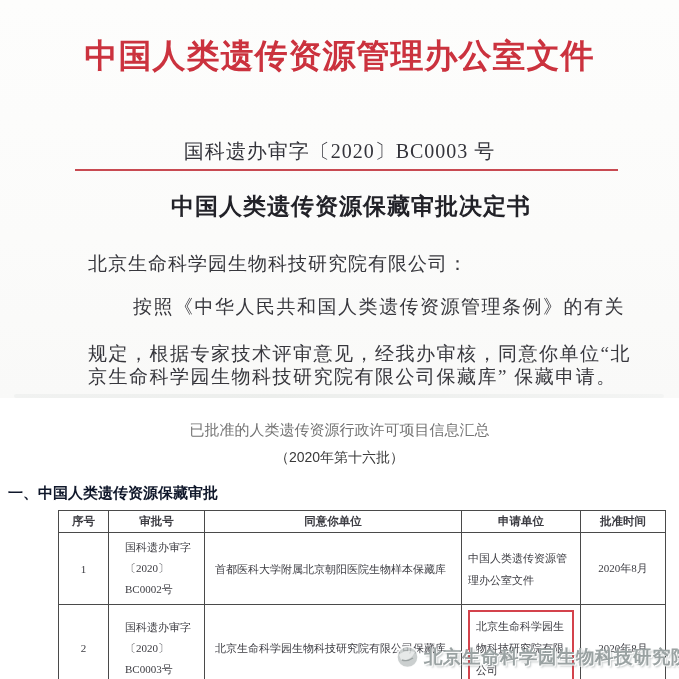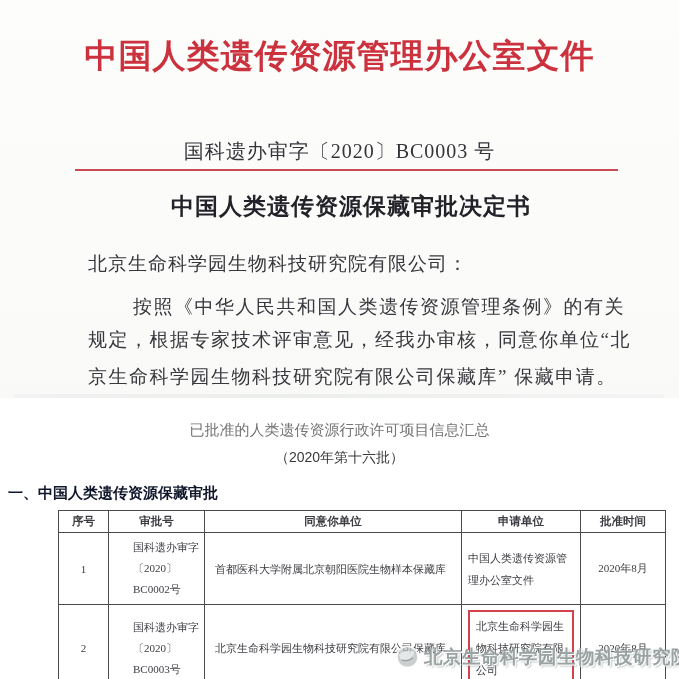--- a/index.html
+++ b/index.html
@@ -39,21 +39,21 @@
   }
   .salutation {
     position: absolute; left: 88px; top: 251px;
     font-size: 19px; color: #37373d; letter-spacing: 1px;
   }
   .body-line {
     position: absolute; font-size: 19px; color: #37373d; letter-spacing: 1.5px;
     white-space: nowrap;
   }
   .body-line.l1 { left: 133px; top: 294px; }
-  .body-line.l2 { left: 88px;  top: 327px; }
+  .body-line.l2 { left: 88px;  top: 341px; }
   .body-line.l3 { left: 88px;  top: 364px; }
 
   
   .summary-title {
     position: absolute; left: 0; top: 421px; width: 679px;
     text-align: center; font-size: 15px; font-weight: normal; color: #737373;
     font-family: "Liberation Sans", "DejaVu Sans", sans-serif;
   }
   .summary-subtitle {
     position: absolute; left: 0; top: 449px; width: 679px;
@@ -71,21 +71,21 @@
     border-collapse: collapse; table-layout: fixed;
     font-size: 11px; color: #3c3c42;
   }
   table.approval th, table.approval td {
     border: 1px solid #4a4a4a; vertical-align: middle;
   }
   table.approval th {
     height: 22px; font-weight: bold; text-align: center; font-size: 11.5px;
   }
   td.c-seq  { text-align: center; }
-  td.c-appr { padding: 4px 4px 4px 24px; line-height: 21px; margin-left: 40px; }
+  td.c-appr { padding: 4px 4px 4px 16px; line-height: 21px; margin-left: 40px; }
   td.c-proj { padding: 4px 4px 4px 10px; line-height: 16px; }
   td.c-appl { padding: 4px 6px; line-height: 22px; }
   td.c-date { text-align: center; }
   tr.r1 td { height: 52px; }
   tr.r2 td { height: 57px; }
 
   .red-box {
     border: 2px solid #d4434c; padding: 3px 6px; line-height: 22px;
     margin: 1px 0 1px 0;
   }

